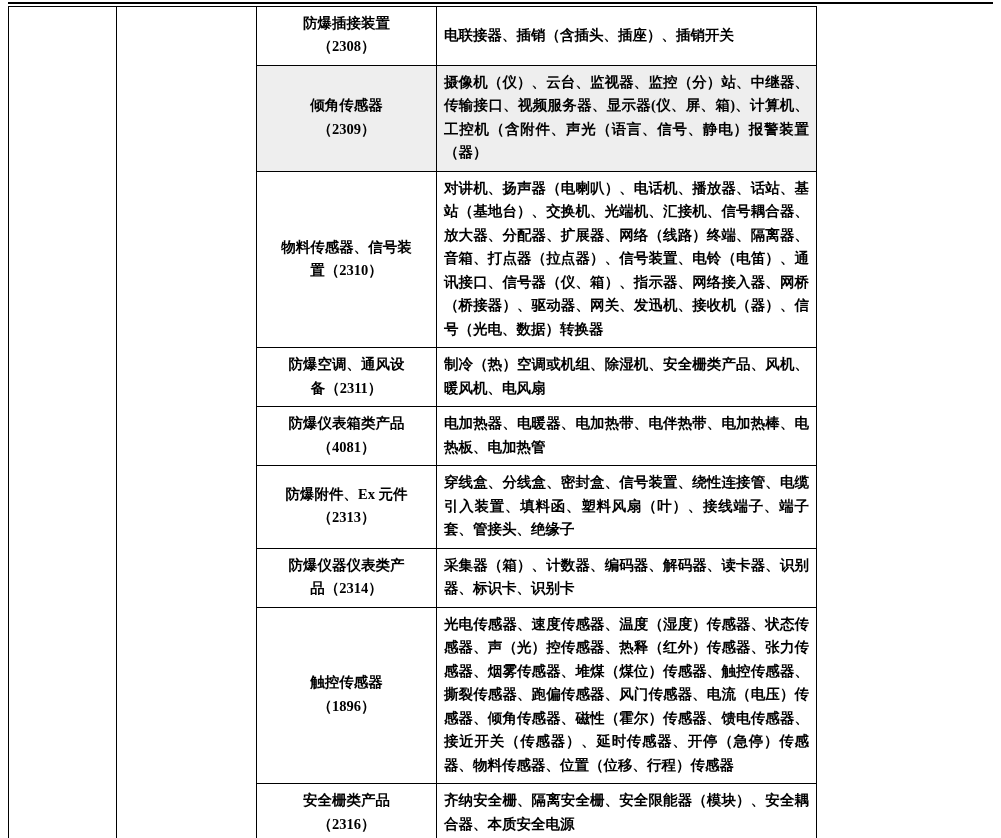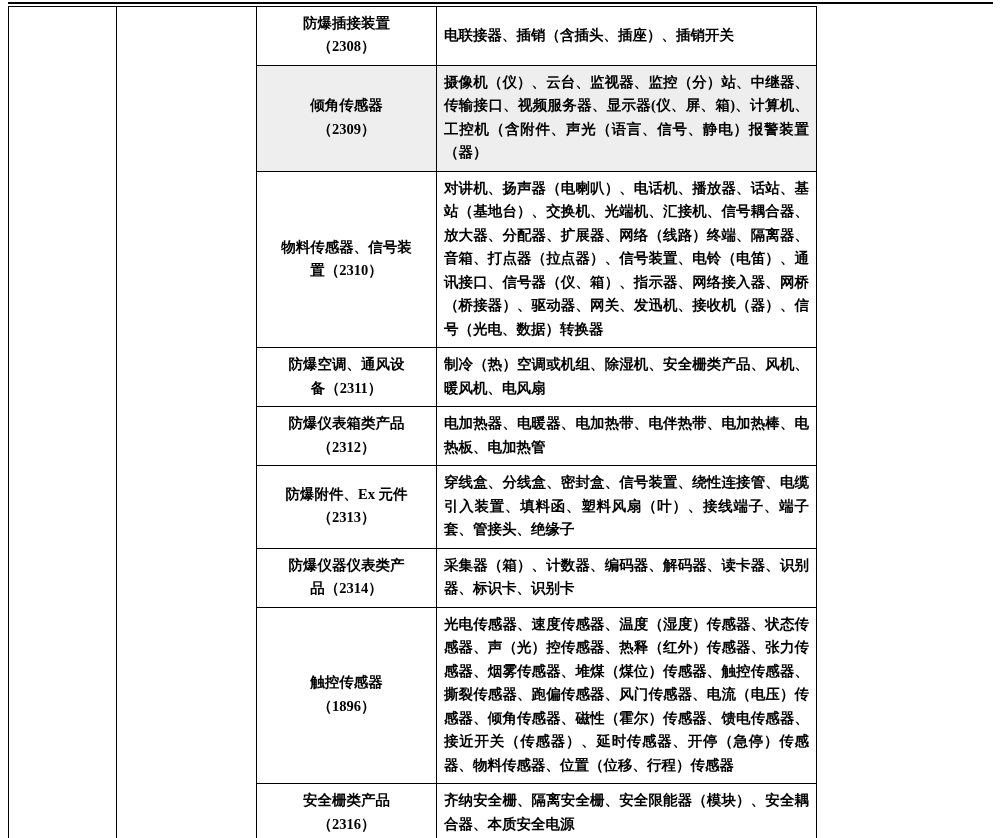--- a/index.html
+++ b/index.html
@@ -114,21 +114,21 @@
         <td class="cat">
           <span class="l1">防爆空调、通风设</span>
           <span class="l2">备（2311）</span>
         </td>
         <td class="desc">制冷（热）空调或机组、除湿机、安全栅类产品、风机、暖风机、电风扇</td>
       </tr>
 
       <tr>
         <td class="cat">
           <span class="l1">防爆仪表箱类产品</span>
-          <span class="l2">（2312）</span>
+          <span class="l2">（4081）</span>
         </td>
         <td class="desc">电加热器、电暖器、电加热带、电伴热带、电加热棒、电热板、电加热管</td>
       </tr>
 
       <tr>
         <td class="cat">
           <span class="l1">防爆附件、Ex 元件</span>
           <span class="l2">（2313）</span>
         </td>
         <td class="desc">穿线盒、分线盒、密封盒、信号装置、绕性连接管、电缆引入装置、填料函、塑料风扇（叶）、接线端子、端子套、管接头、绝缘子</td>

